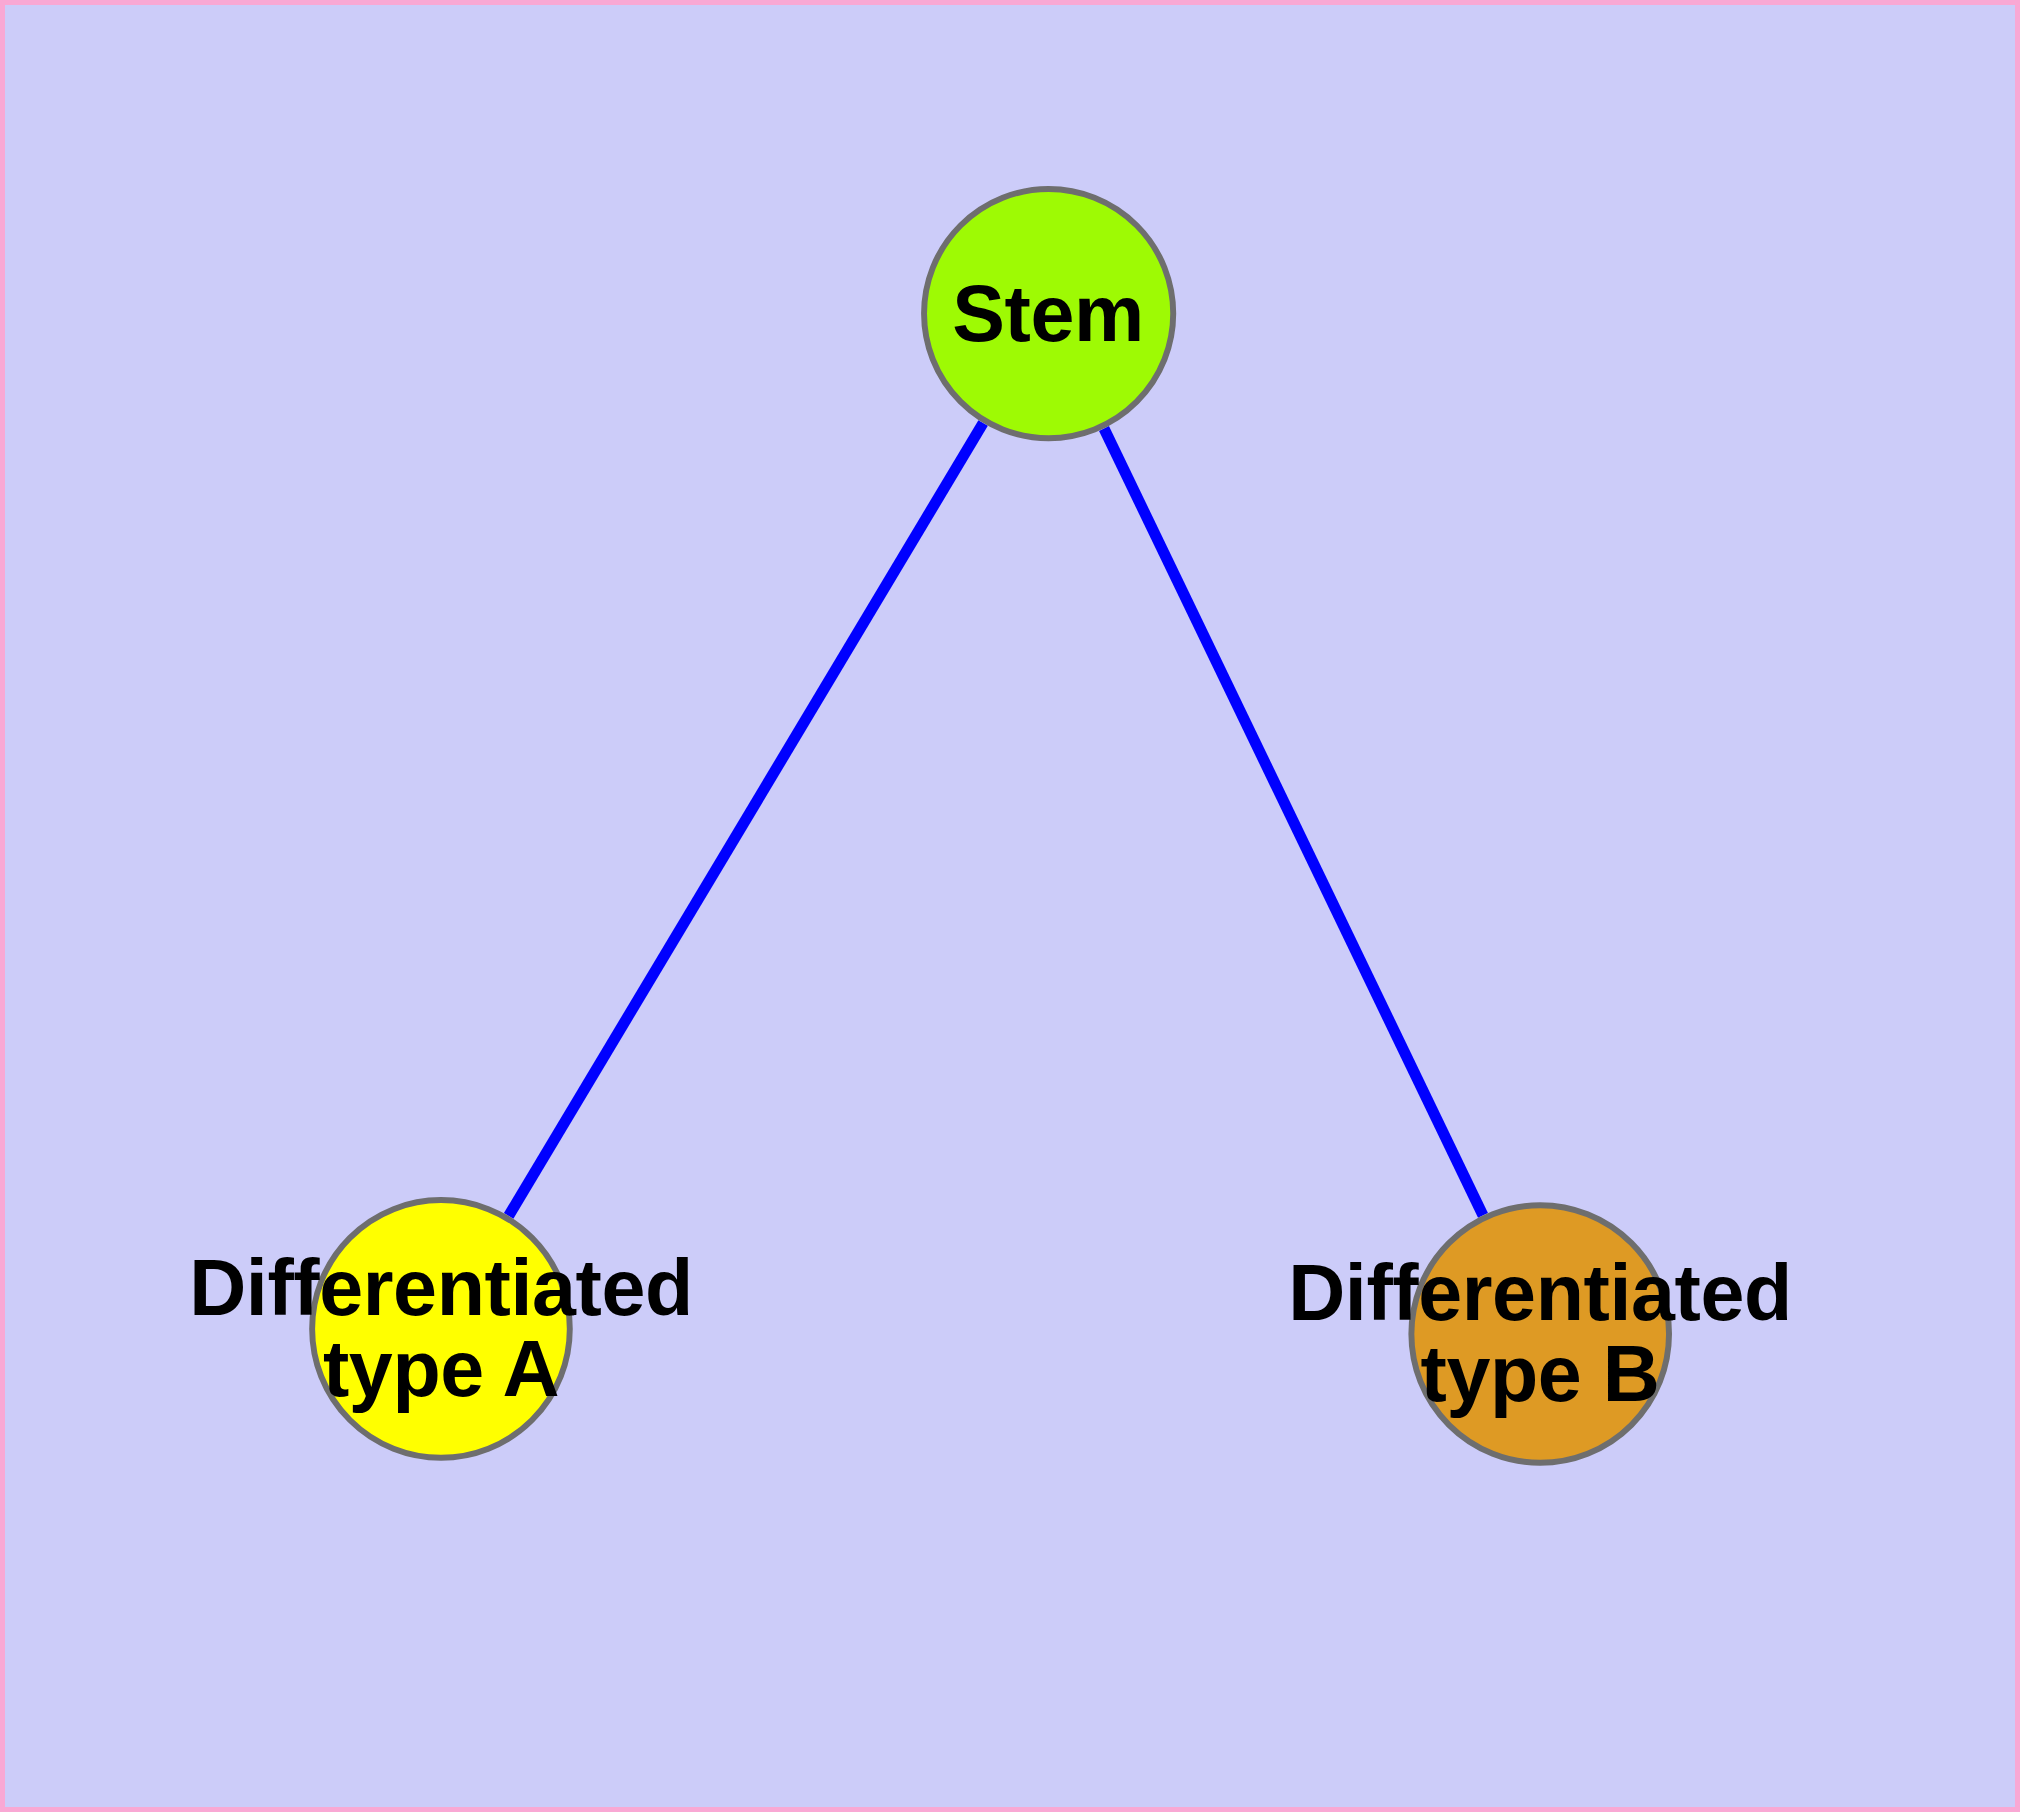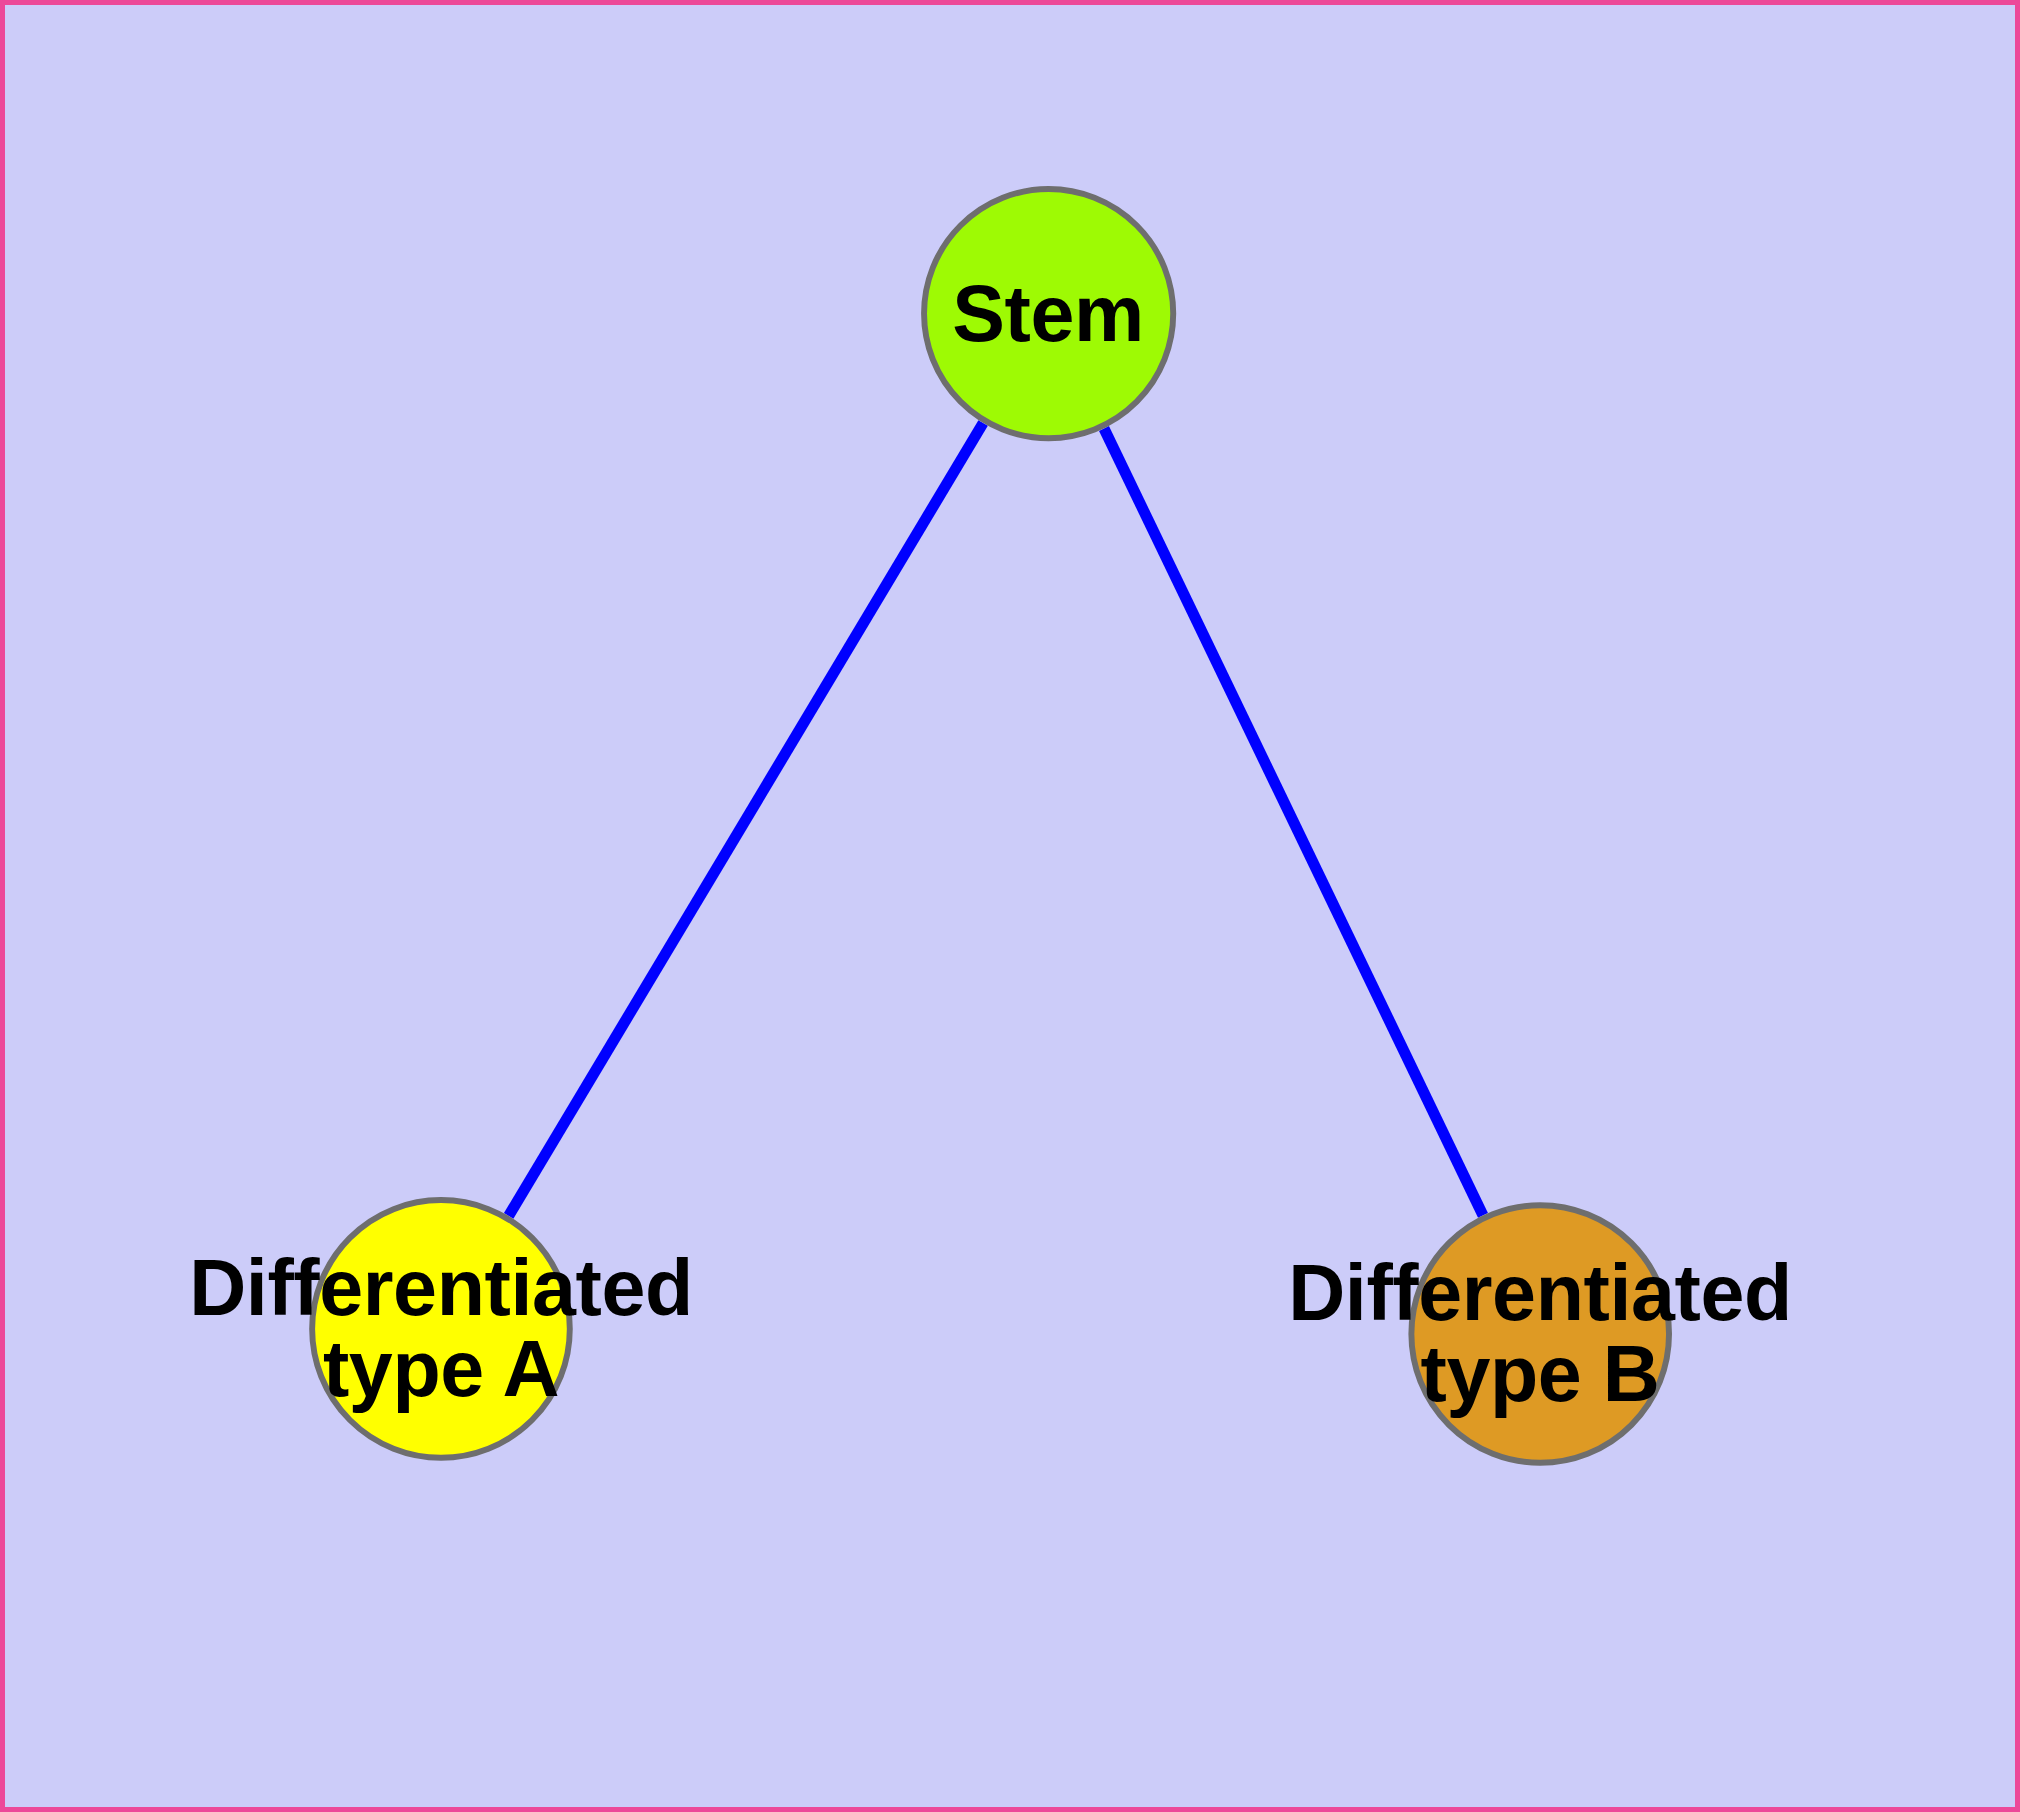--- a/index.html
+++ b/index.html
@@ -41,21 +41,21 @@
     line-height: 1.02;
     white-space: pre;
     letter-spacing: -0.4px;
     pointer-events: none;
     font-family: "Liberation Sans", "DejaVu Sans", sans-serif;
   }
 </style>
 </head>
 <body>
 
-<div id="canvas" style="width: 2021px; height: 1812px; background: #ec4899;">
+<div id="canvas" style="width: 2021px; height: 1812px; background: #f9a8d4;">
 
   <div id="plot-bg" style="background: rgb(204, 204, 249);"></div>
 
   <svg id="graph-svg" viewBox="0 0 2384 2138" xmlns="http://www.w3.org/2000/svg">
 
     <g>
       <line stroke-linecap="butt" x1="1159.711105755216" y1="499.13820823605465" x2="599.856631595109" y2="1434.5714858424817" stroke="#0000ff" stroke-width="13"></line>
       <line stroke-linecap="butt" x1="1302.31633696721" y1="505.58770639400126" x2="1749.5136850604576" y2="1433.9077186427428" stroke="#0000ff" stroke-width="13"></line>
     </g>
 

